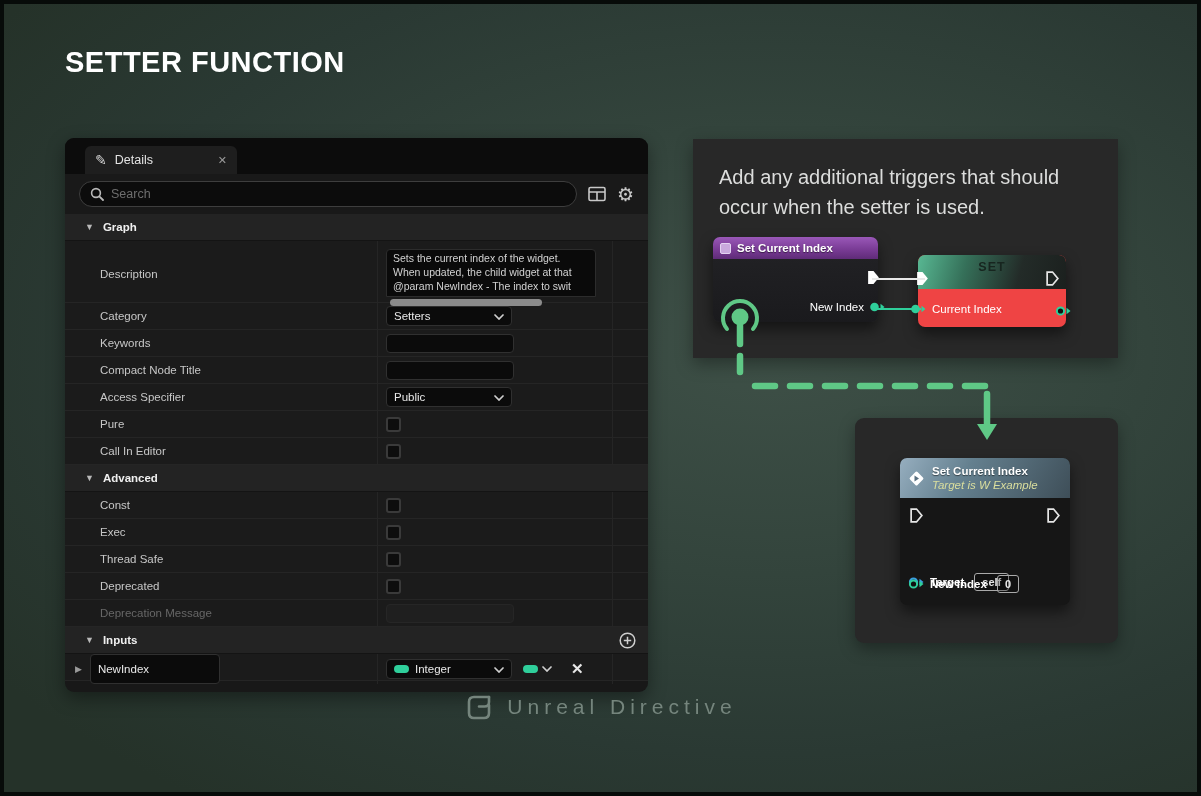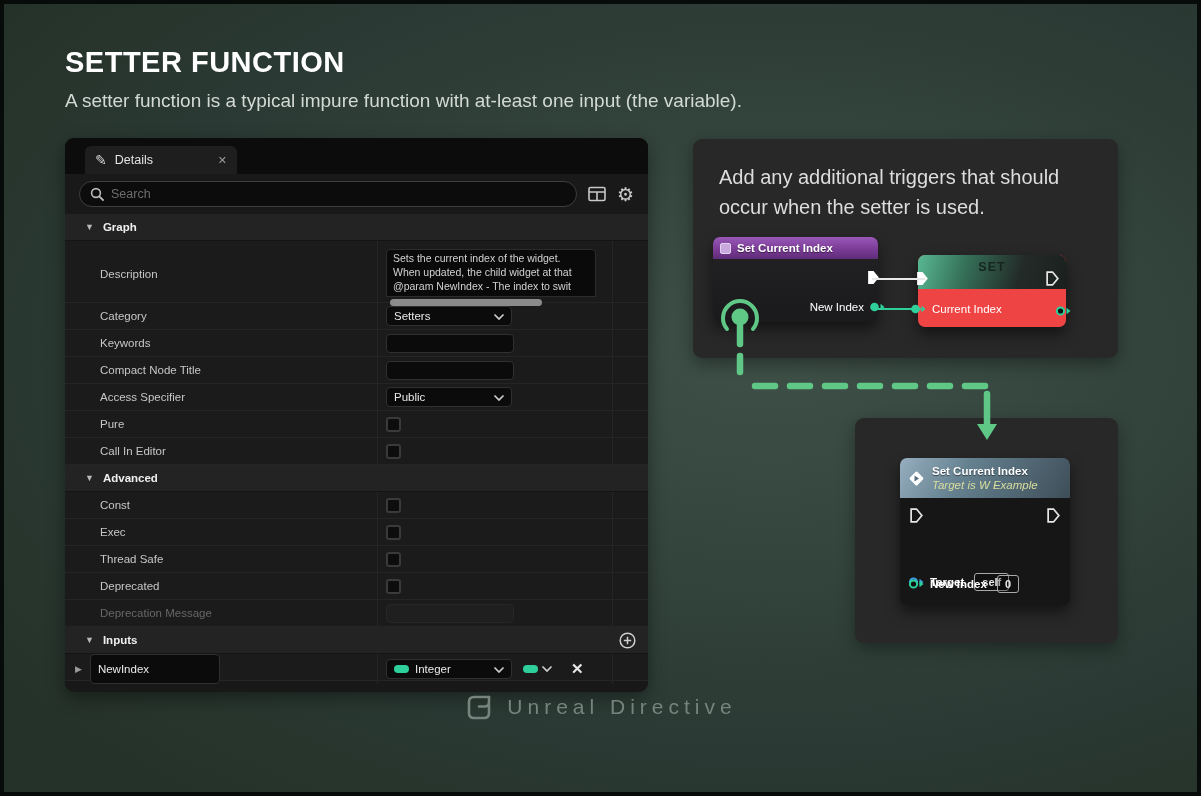--- a/index.html
+++ b/index.html
@@ -73,21 +73,21 @@
   .name-field {
     width:130px; height:30px; background:#0b0b0b; border:1px solid #303030; border-radius:4px;
     color:#e9e9e9; font-size:11.5px; display:flex; align-items:center; padding-left:7px;
   }
   .pin-type-mini { display:flex; align-items:center; gap:4px; margin-left:6px; }
   .del-x { margin-left:14px; color:#e8e8e8; font-size:15px; font-weight:bold; cursor:default; }
 
   
   .callout-panel {
     position:absolute; left:693px; top:139px; width:425px; height:219px;
-    background:#282828; border-radius:9px; box-shadow:0 6px 16px rgba(0,0,0,0.35);
+    background:#282828; border-radius:0; box-shadow:0 6px 16px rgba(0,0,0,0.35);
   }
   .callout-text { padding:23px 26px 0 26px; color:#dcdddc; font-size:20px; line-height:1.5; }
   .result-panel {
     position:absolute; left:855px; top:418px; width:263px; height:225px;
     background:#282828; border-radius:9px; box-shadow:0 6px 16px rgba(0,0,0,0.35);
   }
 
   
   .bp-node { position:absolute; border-radius:7px; box-shadow:0 7px 14px rgba(0,0,0,0.5); }
   .node-event { left:20px; top:98px; width:165px; height:85px; background:linear-gradient(180deg,#232326,#1a1a1d); }
@@ -122,21 +122,20 @@
   .connector { position:absolute; left:705px; top:290px; z-index:6; pointer-events:none; }
   .footer { position:absolute; left:0; right:0; top:692px; display:flex; justify-content:center; align-items:center; gap:13px; }
   .brand-text { color:#75857d; font-size:21px; letter-spacing:5px; font-weight:500; }
 </style>
 </head>
 <body>
 
 <div class="stage">
 
   <div class="page-title">SETTER FUNCTION</div>
-  <div class="page-subtitle">A setter function is a typical impure function with at-least one input (the variable).</div>
 
   <div class="details-panel">
     <div class="tabbar">
       <div class="tab">
         <span class="pencil-ico">✎</span>
         <span class="tab-label">Details</span>
         <span class="tab-close">✕</span>
       </div>
     </div>
 

